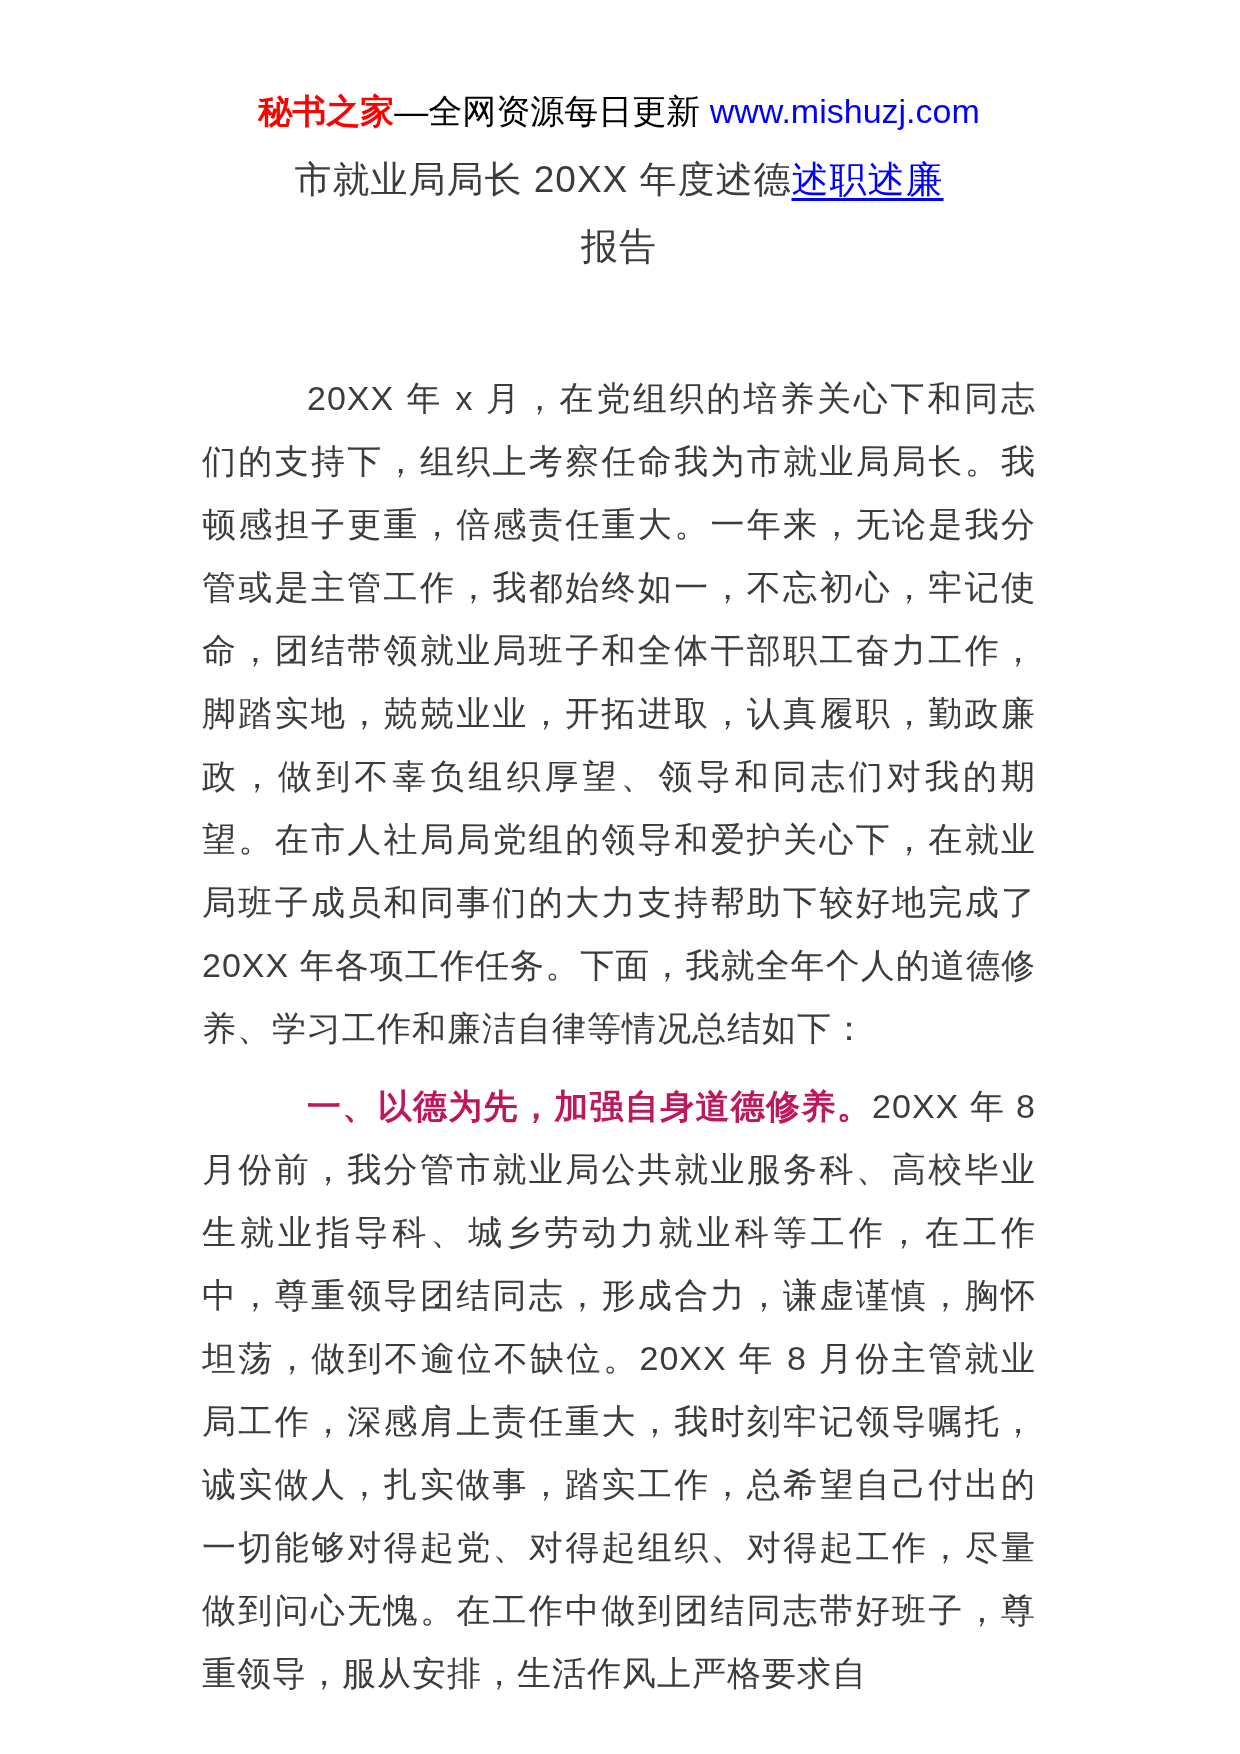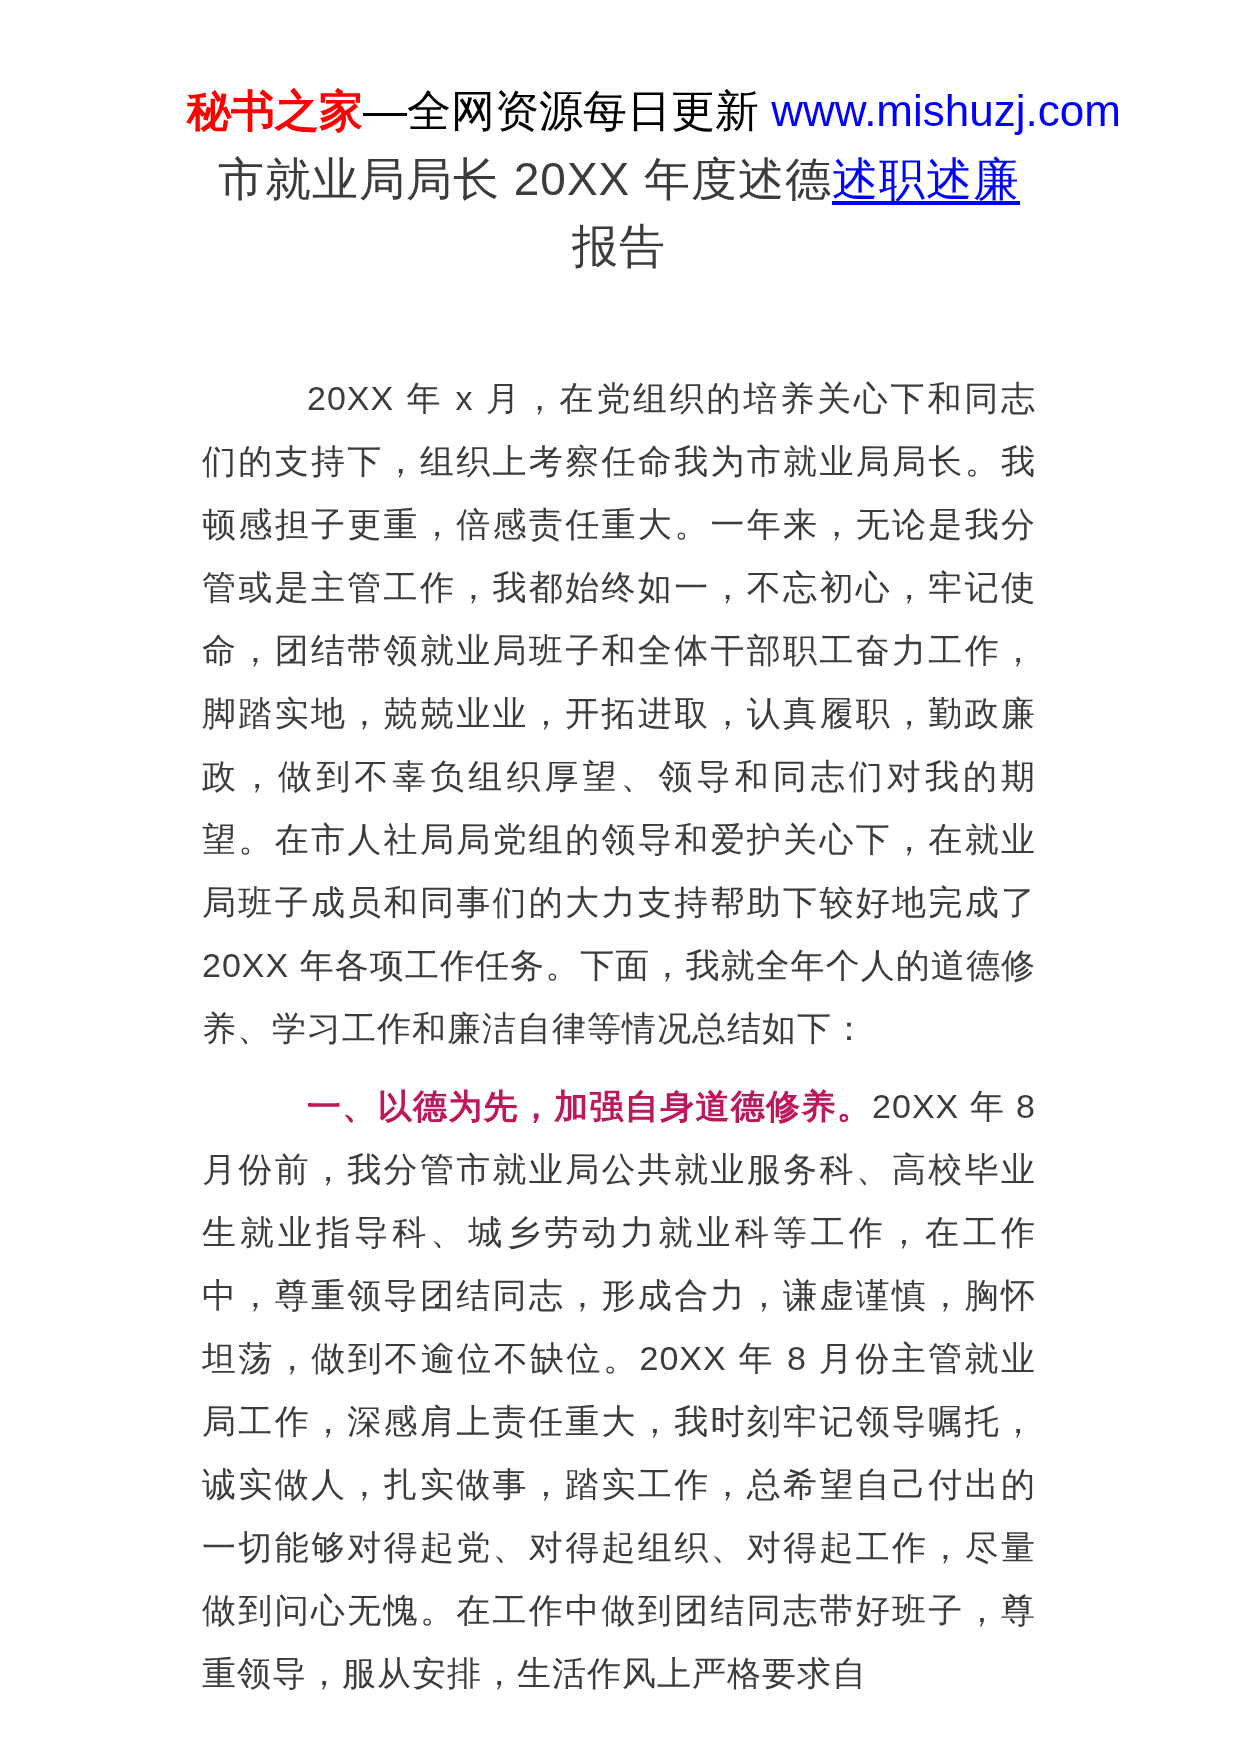--- a/index.html
+++ b/index.html
@@ -23,41 +23,41 @@
   .content{
     position:absolute;
     left:187px;top:0;
     width:864px;
   }
   
   .site-header{
     position:absolute;
     top:90px;left:0;width:864px;
     text-align:center;
-    font-size:44px;line-height:42px;
+    font-size:34px;line-height:42px;
     color:#000000;
     white-space:nowrap;
   }
   .site-header .brand{
     color:var(--brand-red,#FF0000);
     font-weight:700;
   }
   .site-header .tagline{
     color:#000000;
   }
   .site-header .url{
     color:var(--link-blue,#0000FF);
     text-decoration:none;
   }
   
   .doc-title{
     position:absolute;
     top:146px;left:0;width:864px;
     margin:0;
-    font-size:46px;line-height:67px;
+    font-size:37px;line-height:67px;
     font-weight:400;
     color:var(--body-text,#3C3C3C);
     text-align:center;
     letter-spacing:1px;
   }
   .doc-title .title-link{
     color:var(--link-blue,#0000FF);
     text-decoration:underline;
     text-underline-offset:6px;
   }

